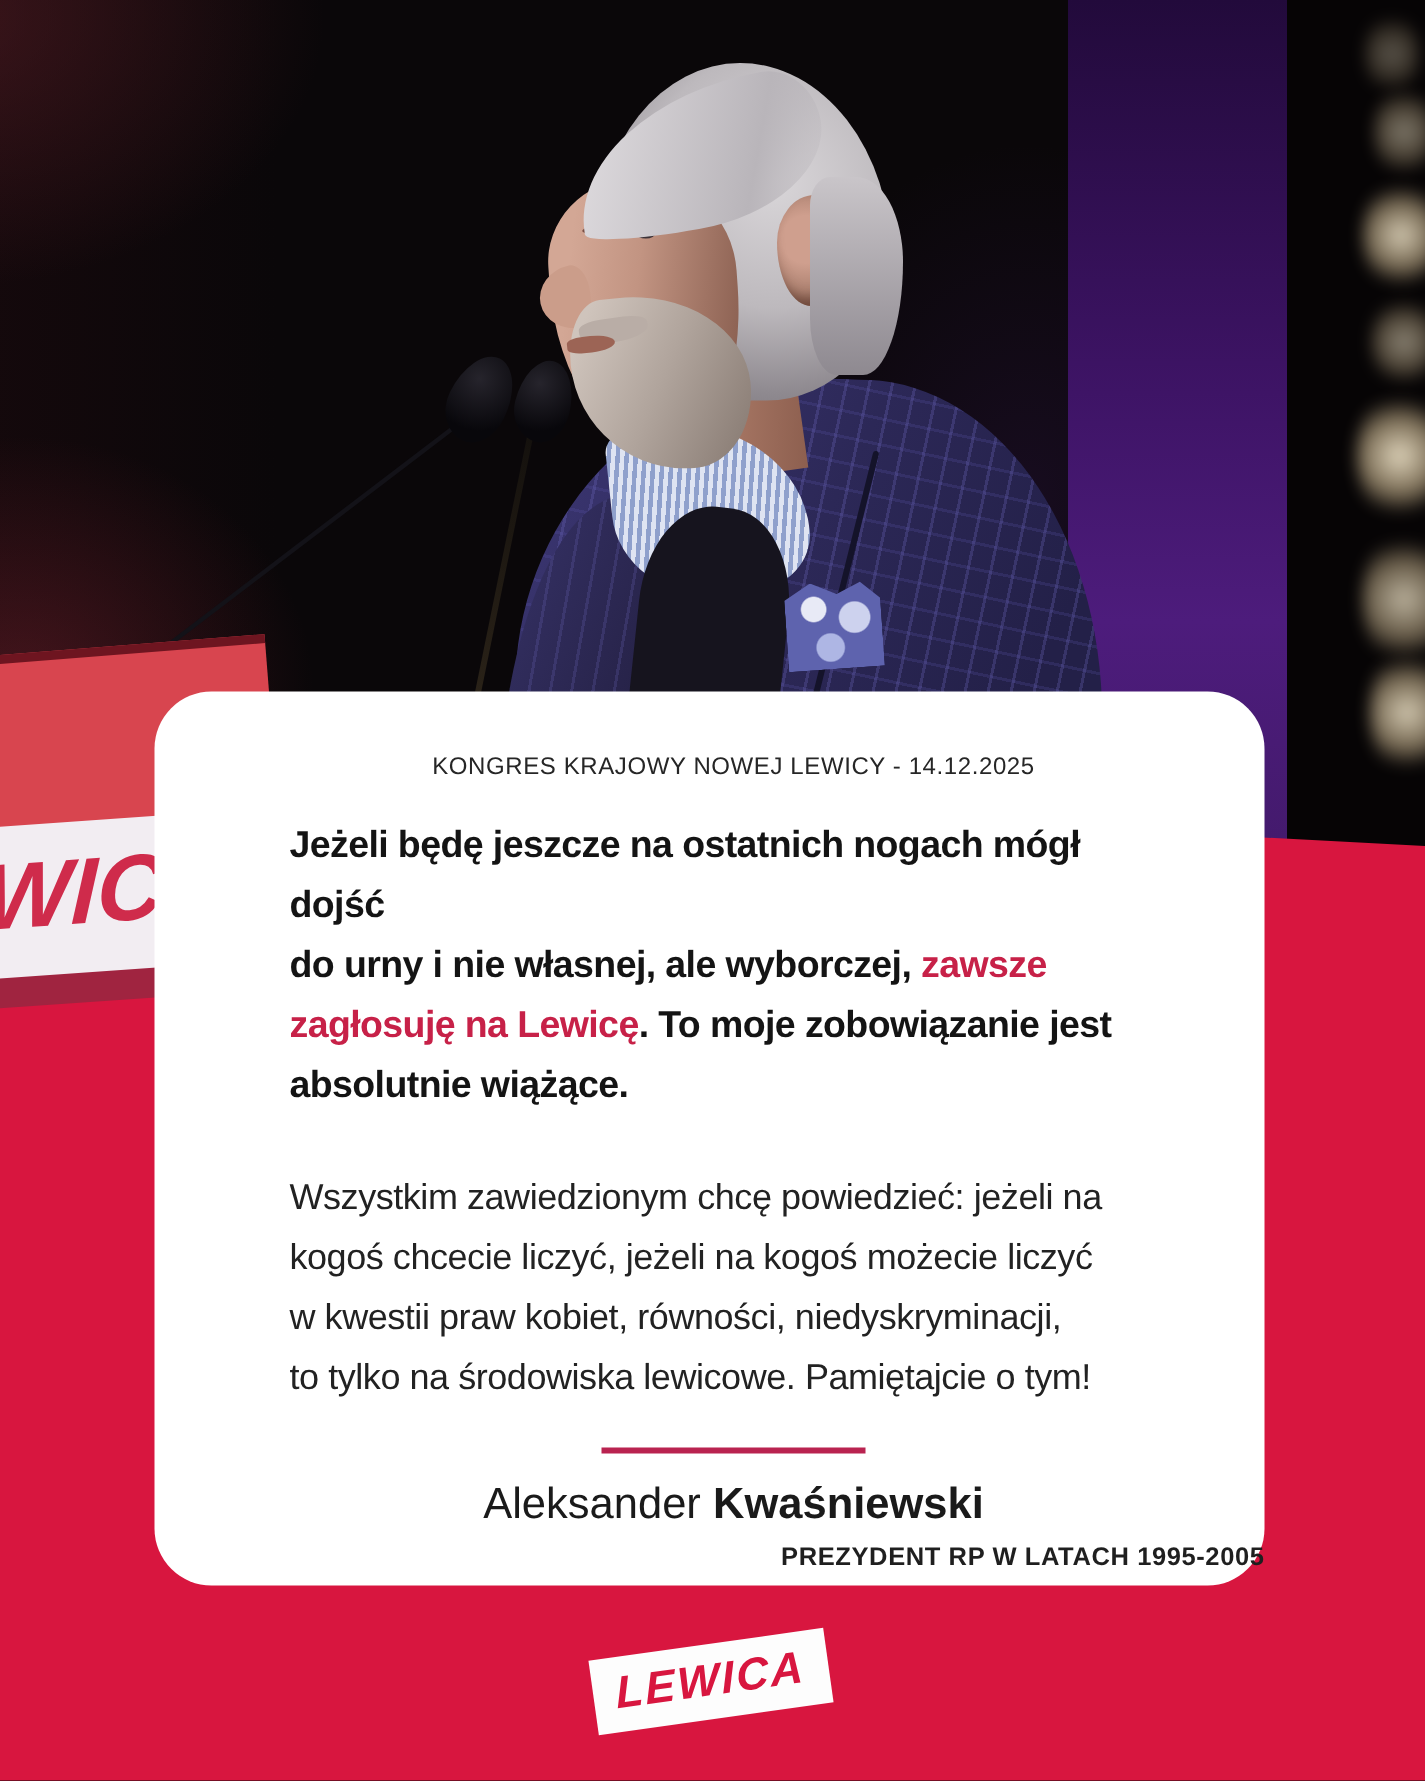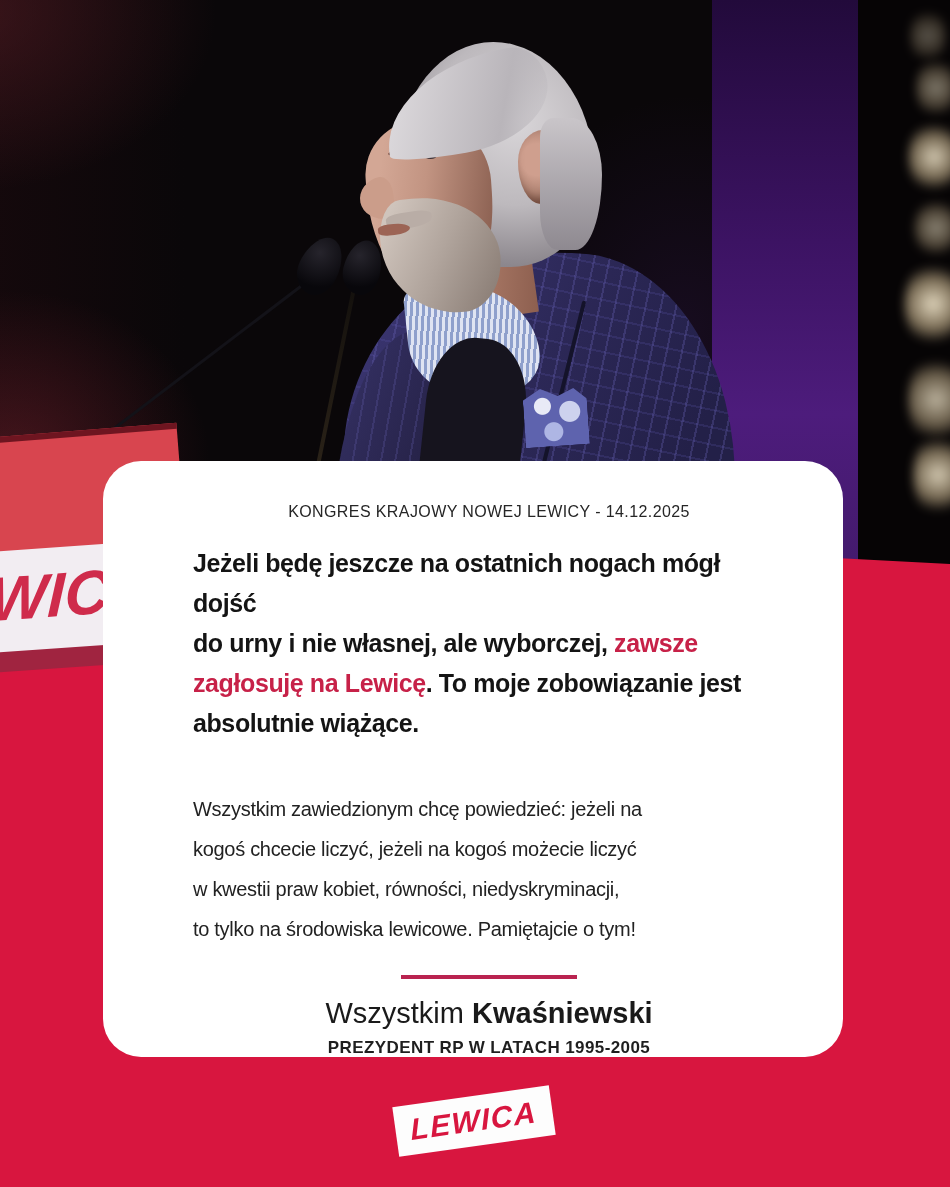--- a/index.html
+++ b/index.html
@@ -111,26 +111,26 @@
   .podium-shadow{position:absolute;left:-10px;top:228px;width:200px;height:24px;background:#a02440;transform:rotate(-4deg);}
   .podium-bottom{position:absolute;left:-10px;top:248px;width:200px;height:62px;background:var(--brand-red);transform:rotate(-4deg);}
 
   
   .card{position:absolute;left:103px;top:461px;width:740px;height:596px;background:var(--card-bg);
     border-radius:38px;z-index:8;padding-top:42px;padding-left:32px;}
   .kicker{text-align:center;font-size:16px;font-weight:500;letter-spacing:.4px;color:#262626;}
   .quote{margin:22px 54px 0 58px;font-size:25px;font-weight:700;line-height:40px;color:#141414;
     white-space:pre-line;letter-spacing:-.4px;}
   .quote .hl{color:var(--highlight-red);}
-  .para{margin:46px 54px 0 58px;font-size:20px;font-weight:400;line-height:40px;color:#222;
+  .para{margin:36px 54px 0 58px;font-size:24px;font-weight:400;line-height:40px;color:#222;
     white-space:pre-line;letter-spacing:-.3px;}
   .divider{margin:26px auto 0;width:176px;height:4px;background:var(--divider-red);}
   .author{margin-top:18px;text-align:center;font-size:29px;color:#1a1a1a;font-weight:400;}
   .author .last{font-weight:700;margin-left:.28em;}
-  .author-title{margin-top:8px;text-align:center;font-size:17px;font-weight:700;letter-spacing:.4px;color:#1f1f1f;}
+  .author-title{margin-top:8px;text-align:right;font-size:17px;font-weight:700;letter-spacing:.4px;color:#1f1f1f;}
 
   
   .footer-logo{position:absolute;left:395px;top:1096px;width:158px;height:50px;background:#fdfdfd;
     transform:rotate(-8deg);z-index:9;display:flex;align-items:center;justify-content:center;}
   .footer-logo span{color:var(--brand-red);font-weight:800;font-style:italic;font-size:30px;
     letter-spacing:1.5px;transform:skewX(-4deg);}
 </style>
 </head>
 <body>
 
@@ -187,19 +187,19 @@
   <div class="kicker">KONGRES KRAJOWY NOWEJ LEWICY - 14.12.2025</div>
   <p class="quote"><span>Jeżeli będę jeszcze na ostatnich nogach mógł dojść
 do urny i nie własnej, ale wyborczej, </span><span class="hl">zawsze
 zagłosuję na Lewicę</span><span>. To moje zobowiązanie jest
 absolutnie wiążące.</span></p>
   <p class="para">Wszystkim zawiedzionym chcę powiedzieć: jeżeli na
 kogoś chcecie liczyć, jeżeli na kogoś możecie liczyć
 w kwestii praw kobiet, równości, niedyskryminacji,
 to tylko na środowiska lewicowe. Pamiętajcie o tym!</p>
   <div class="divider"></div>
-  <div class="author"><span class="first">Wszystkim</span><span class="last">Kwaśniewski</span></div>
+  <div class="author"><span class="first">Aleksander</span><span class="last">Kwaśniewski</span></div>
   <div class="author-title">PREZYDENT RP W LATACH 1995-2005</div>
 </div>
 
 <div class="footer-logo">
   <span>LEWICA</span>
 </div>
 
 </body></html>

